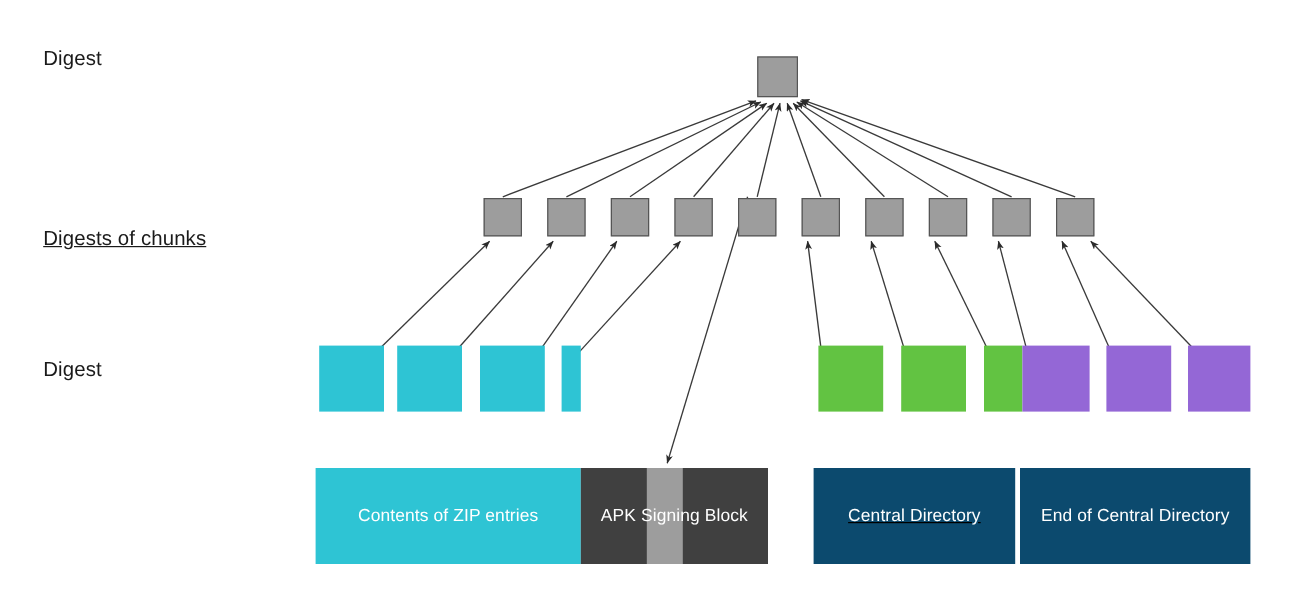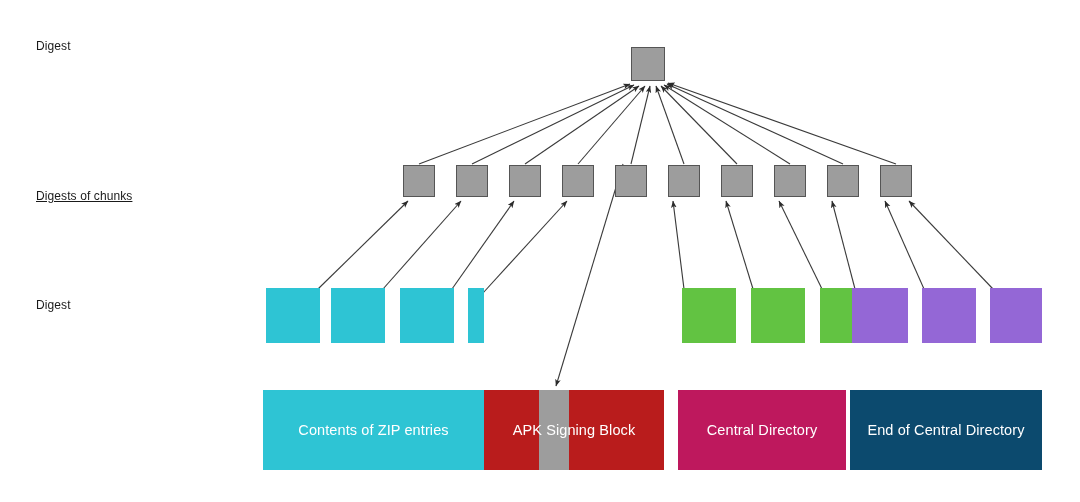--- a/index.html
+++ b/index.html
@@ -15,21 +15,21 @@
     position: relative;
     width: 1080px;
     height: 502px;
     background: #ffffff;
     overflow: hidden;
   }
   
   .row-label {
     position: absolute;
     left: 36px;
-    font-size: 12px;
+    font-size: 17px;
     color: #1a1a1a;
     white-space: nowrap;
     letter-spacing: 0.1px;
   }
   #label-digest      { top: 39px; }
   #label-digests     { top: 189px; text-decoration: underline; }
   #label-chunks      { top: 298px; }
 
   
   #arrow-layer {
@@ -144,25 +144,25 @@
       <div class="chunk-box" style="left: 820px; top: 288px; width: 32px; height: 55px; background: rgb(98, 195, 66);"></div>
       <div class="chunk-box" style="left: 852px; top: 288px; width: 56px; height: 55px; background: rgb(148, 103, 214);"></div>
       <div class="chunk-box" style="left: 922px; top: 288px; width: 54px; height: 55px; background: rgb(148, 103, 214);"></div>
       <div class="chunk-box" style="left: 990px; top: 288px; width: 52px; height: 55px; background: rgb(148, 103, 214);"></div>
     </div>
 
   <div id="file-bar-host">
       <div class="seg" style="left: 263px; top: 390px; width: 221px; height: 80px; background: rgb(46, 196, 212);">
         <span class="seg-label">Contents of ZIP entries</span>
       </div>
-      <div class="seg" style="left: 484px; top: 390px; width: 180px; height: 80px; background: #b91c1c;">
+      <div class="seg" style="left: 484px; top: 390px; width: 156px; height: 80px; background: #404040;">
         <div class="seg-gray-strip" style="left: 55px; top: 0px; width: 30px; height: 80px; background: rgb(157, 157, 157);"></div>
         <span class="seg-label">APK Signing Block</span>
       </div>
-      <div class="seg" style="left: 678px; top: 390px; width: 168px; height: 80px; background: #be185d;">
+      <div class="seg" style="left: 678px; top: 390px; width: 168px; height: 80px; background: #0c4a6e; text-decoration: underline;">
         <span class="seg-label">Central Directory</span>
       </div>
       <div class="seg" style="left: 850px; top: 390px; width: 192px; height: 80px; background: #0c4a6e;">
         <span class="seg-label">End of Central Directory</span>
       </div>
     </div>
 
 </div>
 
 </body></html>

